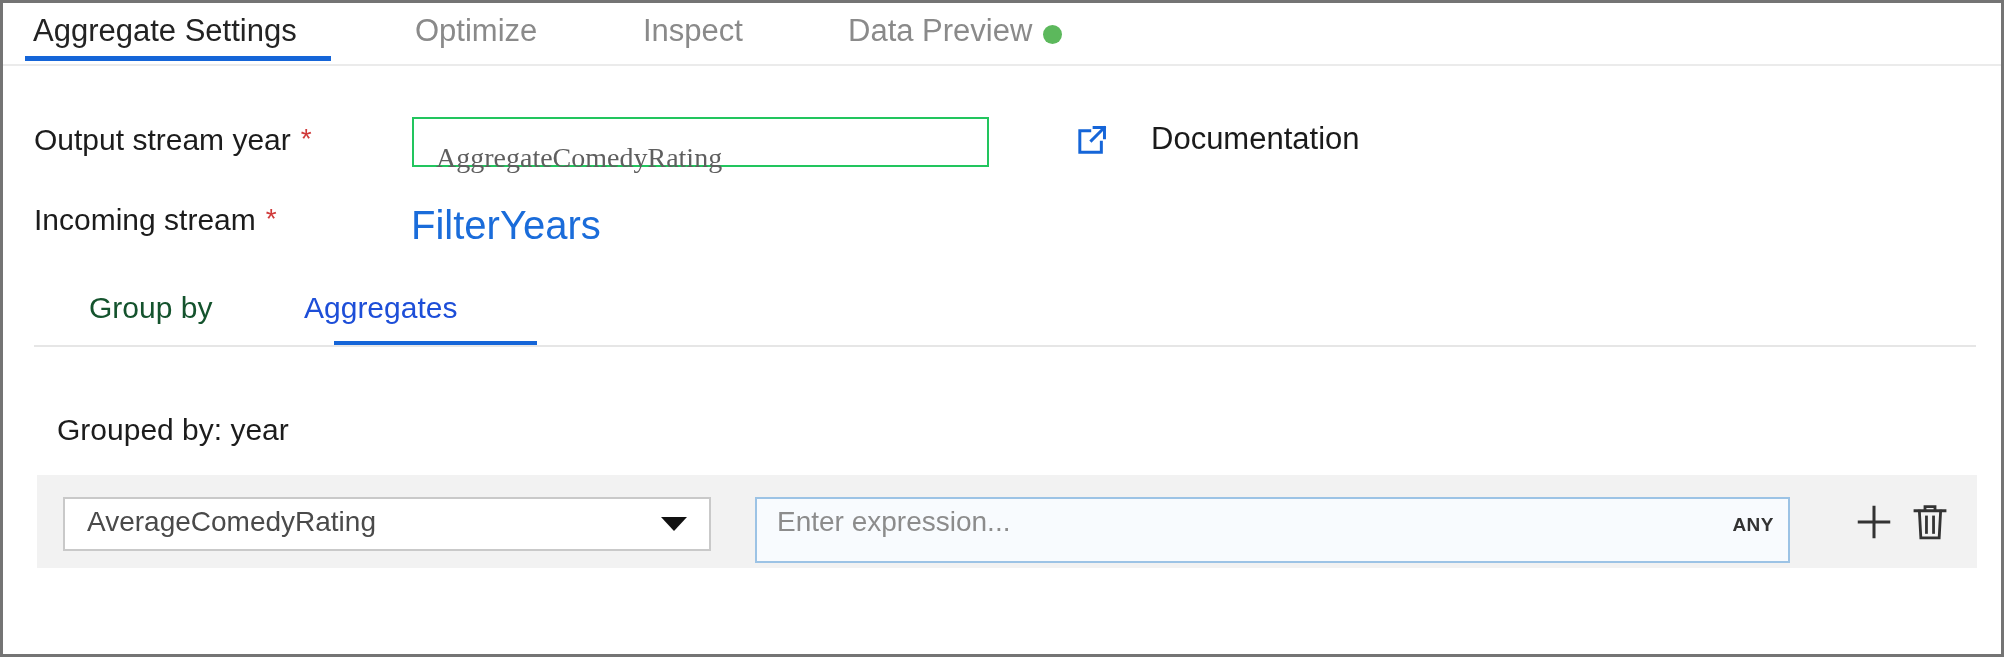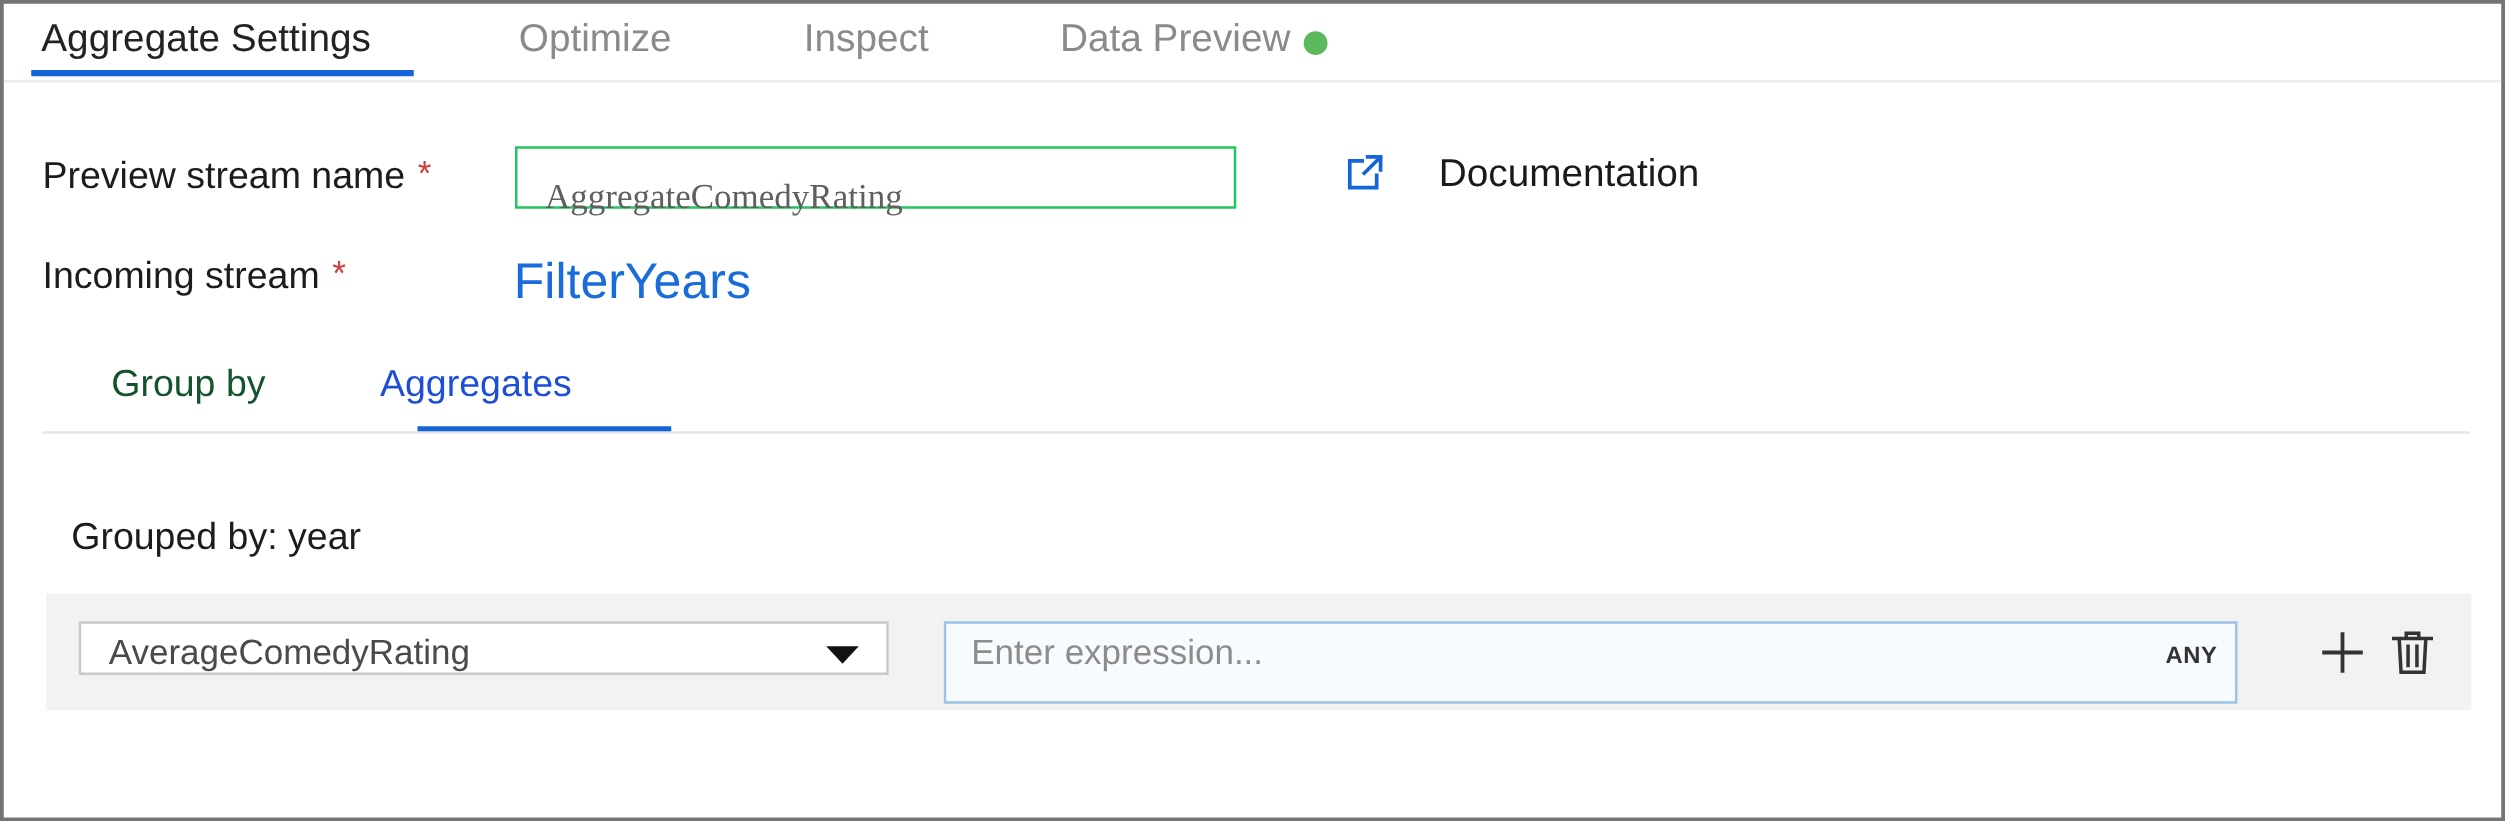--- a/index.html
+++ b/index.html
@@ -111,21 +111,21 @@
     width: 577px;
     height: 50px;
     line-height: 46px;
   }
 
   .doc-link {
     position: absolute;
     left: 1072px;
     top: 118px;
     display: flex;
-    align-items: flex-start;
+    align-items: flex-end;
     cursor: pointer;
     text-decoration: none;
   }
   .doc-icon {
     width: 34px;
     height: 34px;
     display: block;
   }
   .doc-label {
     font-size: 31px;
@@ -197,21 +197,21 @@
     top: 472px;
     width: 1940px;
     height: 93px;
     background: #f2f2f2;
   }
   .agg-select {
     position: absolute;
     left: 26px;
     top: 22px;
     width: 648px;
-    height: 43px;
+    height: 54px;
     box-sizing: border-box;
     background: #ffffff;
     border: 2px solid #c9c9c9;
     cursor: pointer;
   }
   .agg-select-text {
     position: absolute;
     left: 22px;
     top: 0;
     line-height: 46px;
@@ -281,21 +281,21 @@
     <div class="tab active" id="tab-aggregate-settings">Aggregate Settings</div>
     <div class="tab" id="tab-optimize">Optimize</div>
     <div class="tab" id="tab-inspect">Inspect</div>
     <div class="tab" id="tab-data-preview">Data Preview</div>
     <div class="status-dot"></div>
     <div class="tab-underline"></div>
     <div class="tabbar-divider"></div>
   </div>
 
   <div class="field-label" id="label-output-stream">
-    <span>Preview stream name</span><span class="req-star">*</span>
+    <span>Output stream year</span><span class="req-star">*</span>
   </div>
 
   <div class="text-input" id="input-output-stream-name">AggregateComedyRating</div>
 
   <div class="doc-link">
     <span class="doc-icon">
       <svg viewBox="0 0 24 24" width="34" height="34" fill="none" stroke="#1565d8" stroke-width="2.1" stroke-linecap="square">
         <path d="M13.5 3.2 H20.8 V10.5"></path>
         <path d="M20.6 3.4 L11.6 12.4"></path>
         <path d="M18.6 13.6 V20.6 H3.4 V5.4 H10.4"></path>

